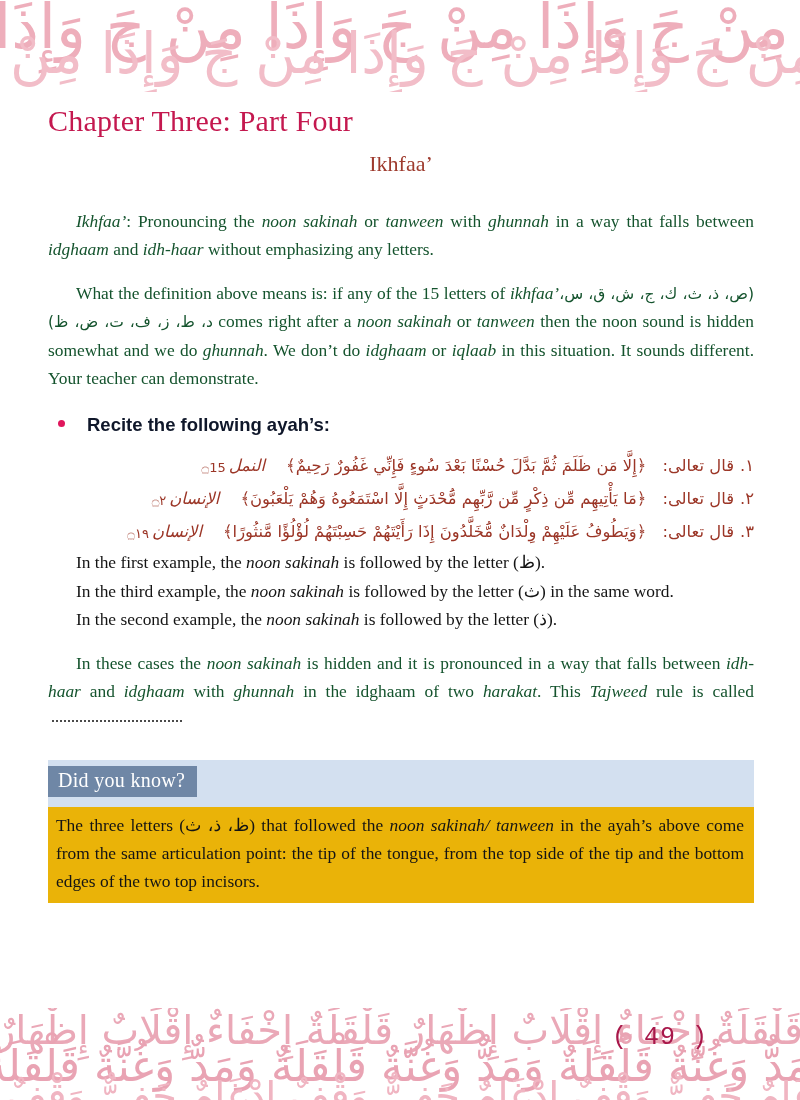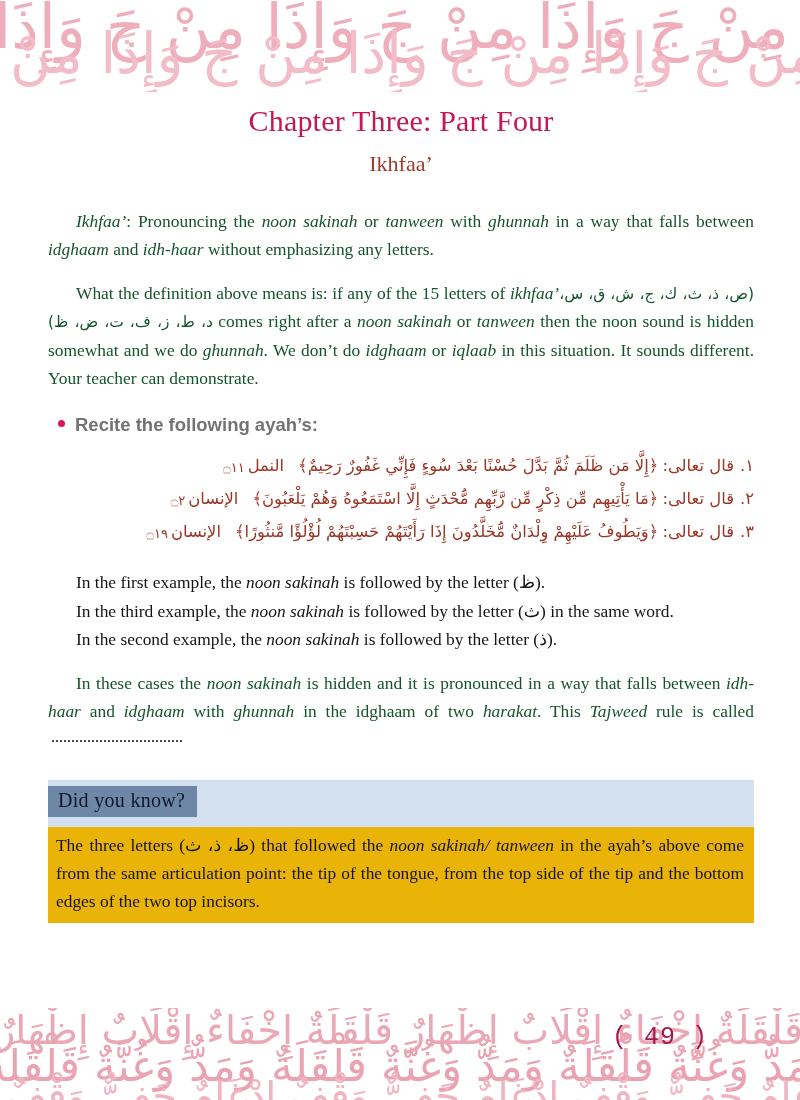--- a/index.html
+++ b/index.html
@@ -83,21 +83,20 @@
     height: 1100px;
   }
   .content {
     position: absolute;
     left: 48px;
     top: 104px;
     width: 706px;
   }
 
   .chapter-title {
-    text-align: center;
     color: #c4184f;
     font-size: 30px;
     line-height: 1.15;
     margin: 0 0 12px 0;
     font-weight: normal;
     letter-spacing: 0.2px;
   }
   .chapter-subtitle {
     text-align: center;
     color: #9e3b2e;
@@ -122,23 +121,23 @@
     font-family: "DejaVu Sans", sans-serif;
     font-size: 15.5px;
     direction: rtl;
     unicode-bidi: isolate;
   }
 
   
   .bullet-heading {
     display: flex;
     align-items: baseline;
-    gap: 10px;
+    gap: 22px;
     margin: 22px 0 0 10px;
-    color: #737373;
+    color: #0f172a;
     font-family: "Liberation Sans", sans-serif;
     font-weight: bold;
     font-size: 18.5px;
   }
   .bullet-dot {
     width: 7px;
     height: 7px;
     border-radius: 50%;
     background: #e0165c;
     flex: 0 0 auto;
@@ -155,33 +154,32 @@
     color: #9b3526;
   }
   .ayah-line {
     display: block;
     font-size: 16.4px;
     line-height: 2.0;
     white-space: nowrap;
     letter-spacing: 0;
   }
   .ayah-line .num { margin-left: 6px; }
-  .ayah-line .said { margin-left: 4px; }
+  .ayah-line .said { margin-left: 16px; }
   .ayah-line .verse { }
-  .ayah-line .surah { margin-right: 14px; }
+  .ayah-line .surah { margin-right: 21px; font-style: italic; }
   .ayah-line .ayah-mark {
     display: inline-block;
     font-size: 13px;
     margin-right: 3px;
     transform: translateY(1px);
   }
 
   
   .example-lines {
-    margin-top: 20px;
   }
   .example-lines p {
     margin: 0;
     font-size: 17.4px;
     line-height: 1.62;
     text-indent: 28px;
     color: #141414;
   }
 
   .dotted-blank {
@@ -197,21 +195,21 @@
     margin-top: 26px;
     position: relative;
   }
   .dyk-band {
     background: #d3e0f0;
     padding: 6px 0 10px 0;
   }
   .dyk-label {
     display: inline-block;
     background: #6f87a6;
-    color: #0f172a;
+    color: #ffffff;
     font-size: 20px;
     line-height: 1.25;
     padding: 2px 12px 4px 10px;
     letter-spacing: 0.3px;
   }
   .dyk-body {
     background: #eab308;
     font-size: 17.4px;
     line-height: 1.62;
     padding: 4px 10px 8px 8px;
@@ -249,21 +247,21 @@
     <p class="body-par first"><em>Ikhfaa’</em><span>: Pronouncing the </span><em>noon sakinah</em><span> or </span><em>tanween</em><span> with </span><em>ghunnah</em><span> in a way that falls between </span><em>idghaam</em><span> and </span><em>idh-haar</em><span> without emphasizing any letters.</span></p>
 
     <p class="body-par"><span>What the definition above means is: if any of the 15 letters of </span><em>ikhfaa’</em><span class="ar-inline">(ص، ذ، ث، ك، ج، ش، ق، س، د، ط، ز، ف، ت، ض، ظ)</span><span> comes right after a </span><em>noon sakinah</em><span> or </span><em>tanween</em><span> then the noon sound is hidden somewhat and we do </span><em>ghunnah</em><span>. We don’t do </span><em>idghaam</em><span> or </span><em>iqlaab</em><span> in this situation. It sounds different. Your teacher can demonstrate.</span></p>
 
     <div class="bullet-heading">
       <span class="bullet-dot"></span>
       <span>Recite the following ayah’s:</span>
     </div>
 
     <div class="ayah-list">
-      <span class="ayah-line"><span class="num">١.</span><span class="said">قال تعالى:</span><span class="verse">﴿إِلَّا مَن ظَلَمَ ثُمَّ بَدَّلَ حُسْنًا بَعْدَ سُوءٍ فَإِنِّي غَفُورٌ رَحِيمٌ﴾</span><span class="surah">النمل</span><span class="ayah-mark">۝١١</span></span>
+      <span class="ayah-line"><span class="num">١.</span><span class="said">قال تعالى:</span><span class="verse">﴿إِلَّا مَن ظَلَمَ ثُمَّ بَدَّلَ حُسْنًا بَعْدَ سُوءٍ فَإِنِّي غَفُورٌ رَحِيمٌ﴾</span><span class="surah">النمل</span><span class="ayah-mark">۝15</span></span>
       <span class="ayah-line"><span class="num">٢.</span><span class="said">قال تعالى:</span><span class="verse">﴿مَا يَأْتِيهِم مِّن ذِكْرٍ مِّن رَّبِّهِم مُّحْدَثٍ إِلَّا اسْتَمَعُوهُ وَهُمْ يَلْعَبُونَ﴾</span><span class="surah">الإنسان</span><span class="ayah-mark">۝٢</span></span>
       <span class="ayah-line"><span class="num">٣.</span><span class="said">قال تعالى:</span><span class="verse">﴿وَيَطُوفُ عَلَيْهِمْ وِلْدَانٌ مُّخَلَّدُونَ إِذَا رَأَيْتَهُمْ حَسِبْتَهُمْ لُؤْلُؤًا مَّنثُورًا﴾</span><span class="surah">الإنسان</span><span class="ayah-mark">۝١٩</span></span>
     </div>
 
     <div class="example-lines">
       <p><span>In the first example, the </span><em>noon sakinah</em><span> is followed by the letter (ظ).</span></p>
       <p><span>In the third example, the </span><em>noon sakinah</em><span> is followed by the letter (ث) in the same word.</span></p>
       <p><span>In the second example, the </span><em>noon sakinah</em><span> is followed by the letter (ذ).</span></p>
     </div>
 

